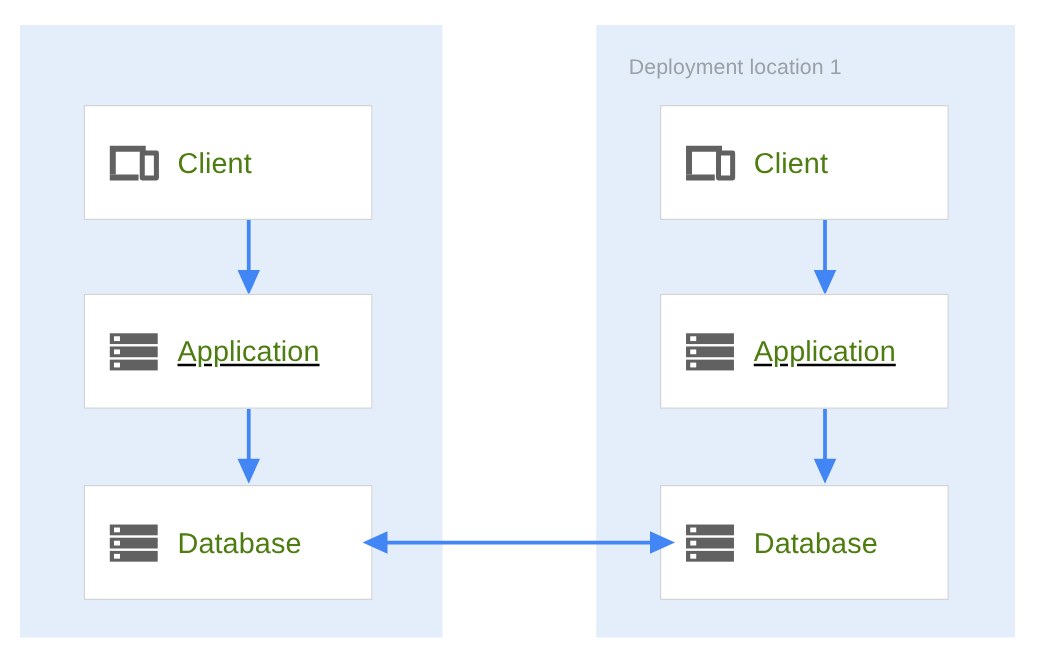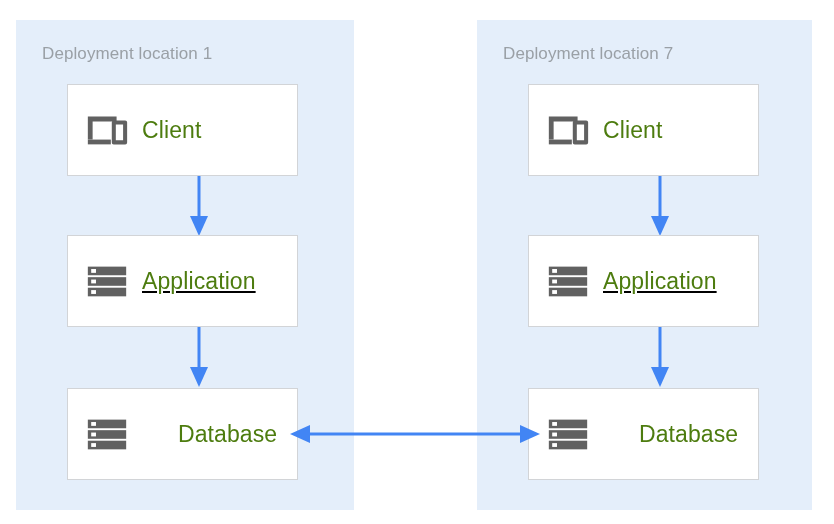--- a/index.html
+++ b/index.html
@@ -50,21 +50,21 @@
     box-sizing: border-box;
     display: flex;
     align-items: center;
     padding-left: 16px;
   }
   .panel.left  .node { left: 51px; }
   .panel.right .node { left: 51px; }
 
   .node.row-client { top: 64px; }
   .node.row-app    { top: 215px; text-decoration: underline; }
-  .node.row-db     { top: 368px; gap: 36px; }
+  .node.row-db     { top: 368px; }
 
   .node-icon {
     width: 46px;
     height: 46px;
     flex: 0 0 46px;
     display: block;
     margin-right: 12px;
   }
   .node-label {
     font-size: 23px;
@@ -94,21 +94,20 @@
     height: 40px;
     pointer-events: none;
   }
 </style>
 </head>
 <body>
 
 <div id="canvas">
 
   <div class="panel left">
-    <div class="panel-label">Deployment location 1</div>
 
     <div class="node row-client">
       <svg class="node-icon" viewBox="0 0 48 48">
         <path fill="#616161" d="M4 10h30v5H9v19H4z"></path>
         <path fill="#616161" d="M4 34h24v5H4z"></path>
         <path fill="#616161" d="M31 14h12a2 2 0 0 1 2 2v21a2 2 0 0 1-2 2H31a2 2 0 0 1-2-2V16a2 2 0 0 1 2-2zm2.2 4.2v16.6h7.6V18.2z"></path>
       </svg>
       <span class="node-label">Client</span>
     </div>
 
@@ -141,21 +140,21 @@
         <rect x="4" y="20" width="40" height="9" fill="#616161"></rect>
         <rect x="7.5" y="22.5" width="5" height="4" fill="#ffffff"></rect>
         <rect x="4" y="31" width="40" height="9" fill="#616161"></rect>
         <rect x="7.5" y="33.5" width="5" height="4" fill="#ffffff"></rect>
       </svg>
       <span class="node-label">Database</span>
     </div>
   </div>
 
   <div class="panel right">
-    <div class="panel-label">Deployment location 7</div>
+    <div class="panel-label">Deployment location 1</div>
 
     <div class="node row-client">
       <svg class="node-icon" viewBox="0 0 48 48">
         <path fill="#616161" d="M4 10h30v5H9v19H4z"></path>
         <path fill="#616161" d="M4 34h24v5H4z"></path>
         <path fill="#616161" d="M31 14h12a2 2 0 0 1 2 2v21a2 2 0 0 1-2 2H31a2 2 0 0 1-2-2V16a2 2 0 0 1 2-2zm2.2 4.2v16.6h7.6V18.2z"></path>
       </svg>
       <span class="node-label">Client</span>
     </div>
 

